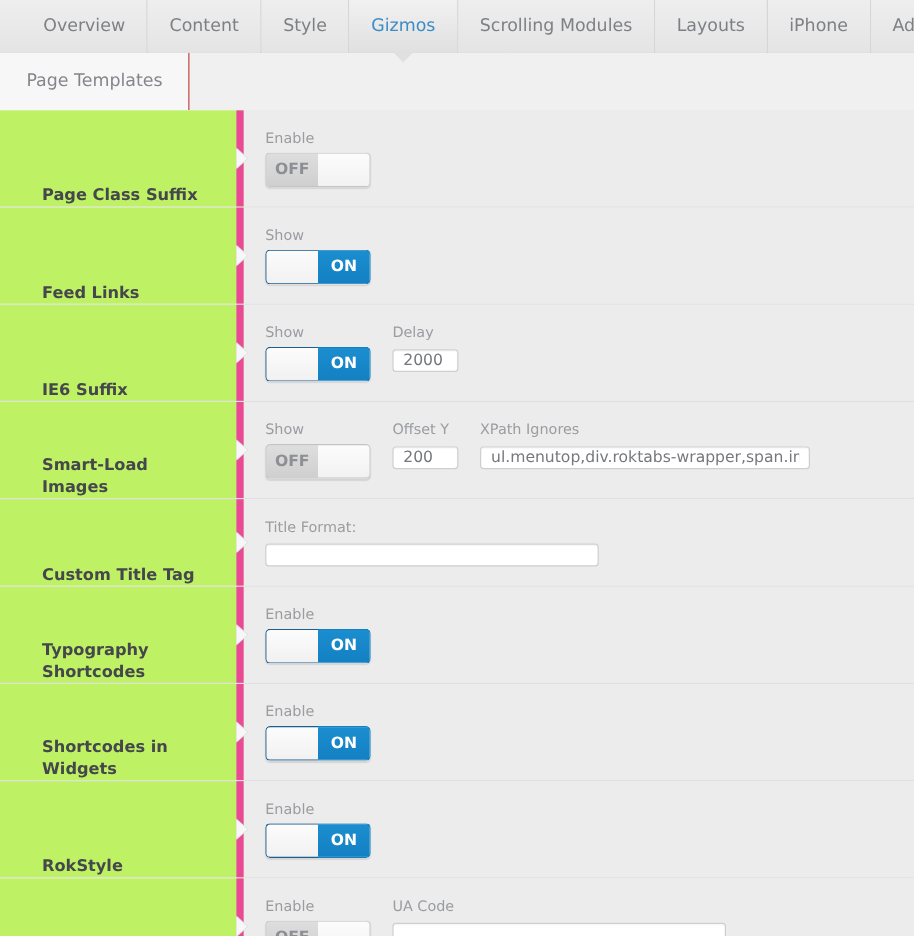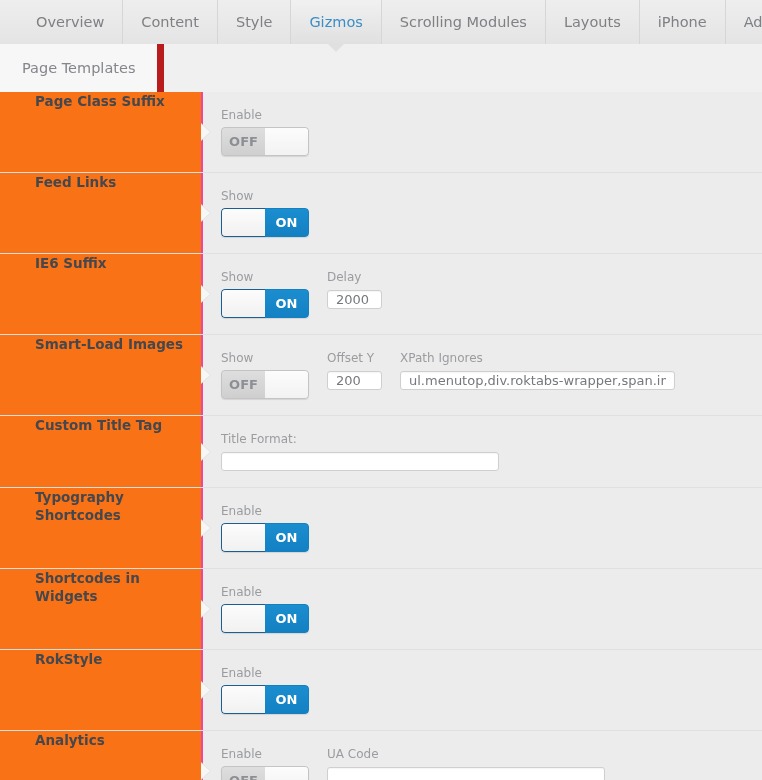--- a/index.html
+++ b/index.html
@@ -59,21 +59,21 @@
     border-bottom: 1px solid #dcdcdc;
   }
   .subtab {
     display: flex;
     align-items: center;
     padding: 0 22px;
     height: 48px;
     font-size: 14.5px;
     color: #84868b;
     background: #f7f7f7;
-    border-right: 7px solid #b91c1c;
+    border-right: 1px solid #b91c1c;
     cursor: pointer;
     white-space: nowrap;
   }
   .subtab-filler {
     flex: 1;
     background: #f0f0f0;
     height: 48px;
   }
 
   
@@ -82,24 +82,24 @@
     display: flex;
     border-bottom: 1px solid #e0e0e0;
     background: #ececec;
     position: relative;
   }
   .row:last-child { border-bottom: none; }
 
   .row-label {
     width: 203px;
     min-width: 203px;
-    background: #f97316;
-    border-right: 2px solid #ec4899;
-    display: flex;
-    align-items: flex-start;
+    background: #bef264;
+    border-right: 6px solid #ec4899;
+    display: flex;
+    align-items: flex-end;
     padding-left: 35px;
     padding-right: 14px;
     position: relative;
     font-size: 13.5px;
     font-weight: bold;
     color: #45474d;
     line-height: 18px;
   }
   
   .row-label::after {

